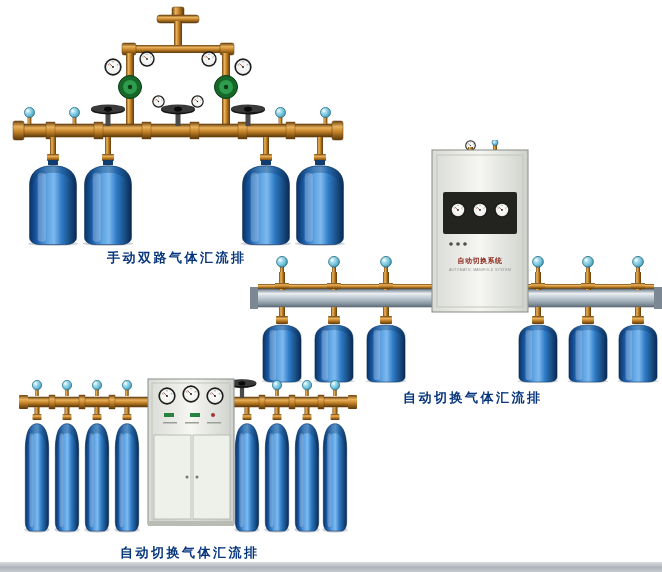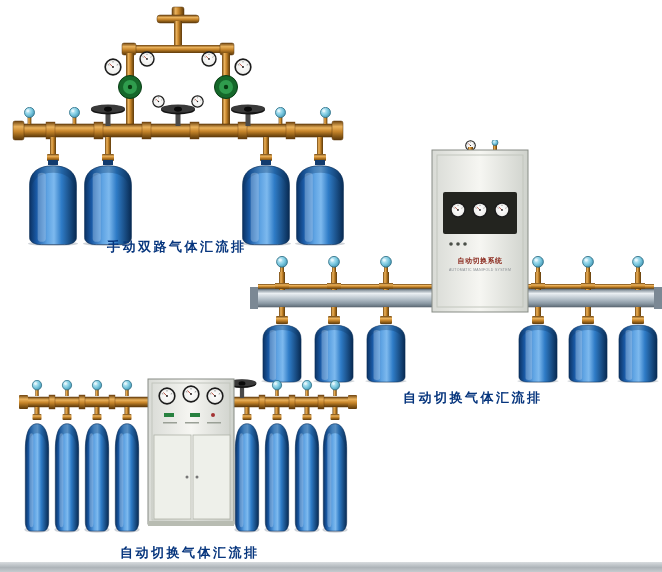--- a/index.html
+++ b/index.html
@@ -309,18 +309,18 @@
       <rect x="170" y="47" width="14" height="1.5" fill="#9aa096"></rect>
       <rect x="192" y="47" width="14" height="1.5" fill="#9aa096"></rect>
       <rect x="139" y="60" width="37" height="84" fill="#eef0ea" stroke="#aeb2a8" stroke-width="0.8"></rect>
       <rect x="178" y="60" width="37" height="84" fill="#eef0ea" stroke="#aeb2a8" stroke-width="0.8"></rect>
       <circle cx="172" cy="102" r="1.5" fill="#777"></circle>
       <circle cx="182" cy="102" r="1.5" fill="#777"></circle>
       <rect x="133" y="146" width="86" height="5" fill="#b8bcb2"></rect>
     </g>
   </svg>
 
-  <div class="caption" style="left:107px;top:238px">手动双路气体汇流排</div>
+  <div class="caption" style="left:107px;top:249px">手动双路气体汇流排</div>
   <div class="caption" style="left:403px;top:389px">自动切换气体汇流排</div>
   <div class="caption" style="left:120px;top:544px">自动切换气体汇流排</div>
 
   <div class="bottom-strip"></div>
 </div>
 
 </body></html>

